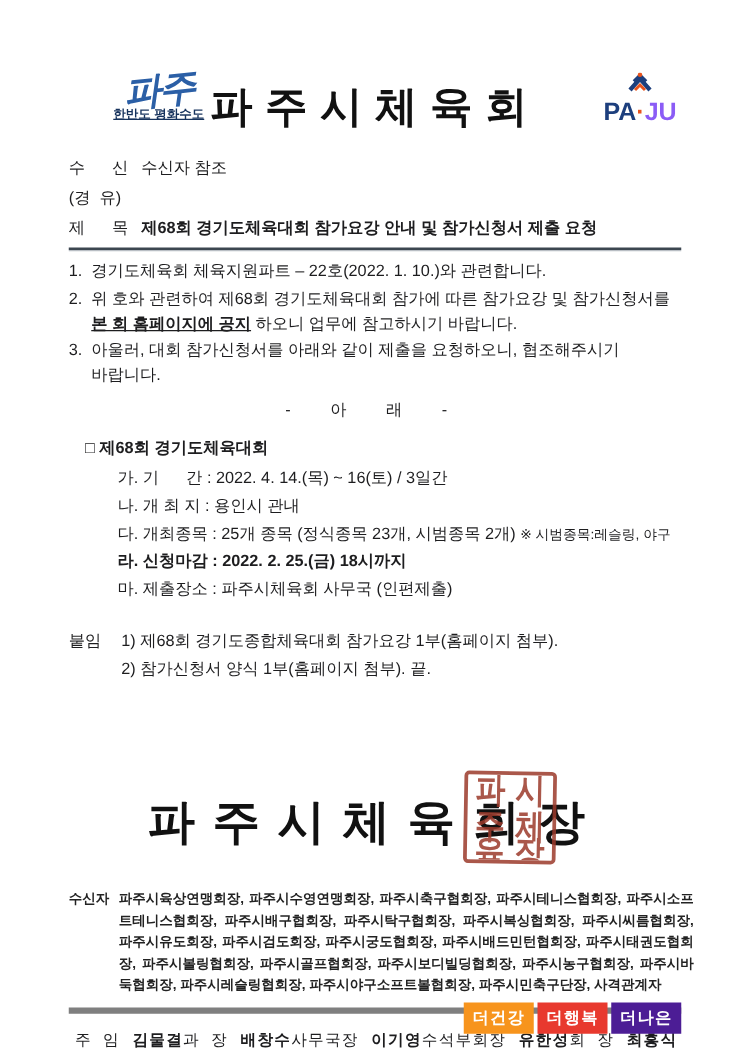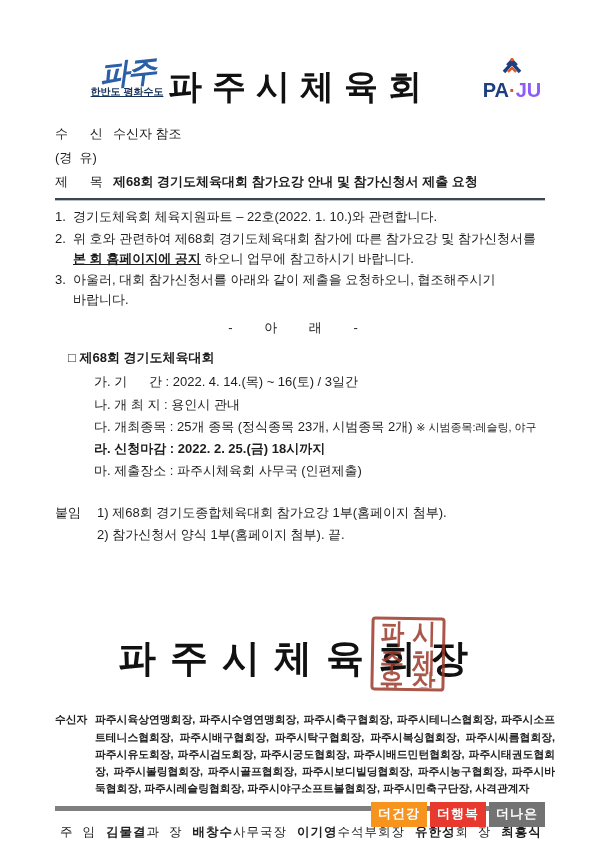--- a/index.html
+++ b/index.html
@@ -175,16 +175,16 @@
     <span class="approver"><span class="role">주  임</span><span class="name">김물결</span></span>
     <span class="approver"><span class="role">과  장</span><span class="name">배창수</span></span>
     <span class="approver"><span class="role">사무국장</span><span class="name">이기영</span></span>
     <span class="approver"><span class="role">수석부회장</span><span class="name">유한성</span></span>
     <span class="approver"><span class="role">회  장</span><span class="name">최흥식</span></span>
   </section>
 
   <div class="badges">
     <span class="badge" style="background: rgb(247, 148, 29);">더건강</span>
     <span class="badge" style="background: rgb(232, 57, 46);">더행복</span>
-    <span class="badge" style="background: #737373;">더나은</span>
+    <span class="badge" style="background: #4c1d95;">더나은</span>
   </div>
 
 </div>
 
 </body></html>

